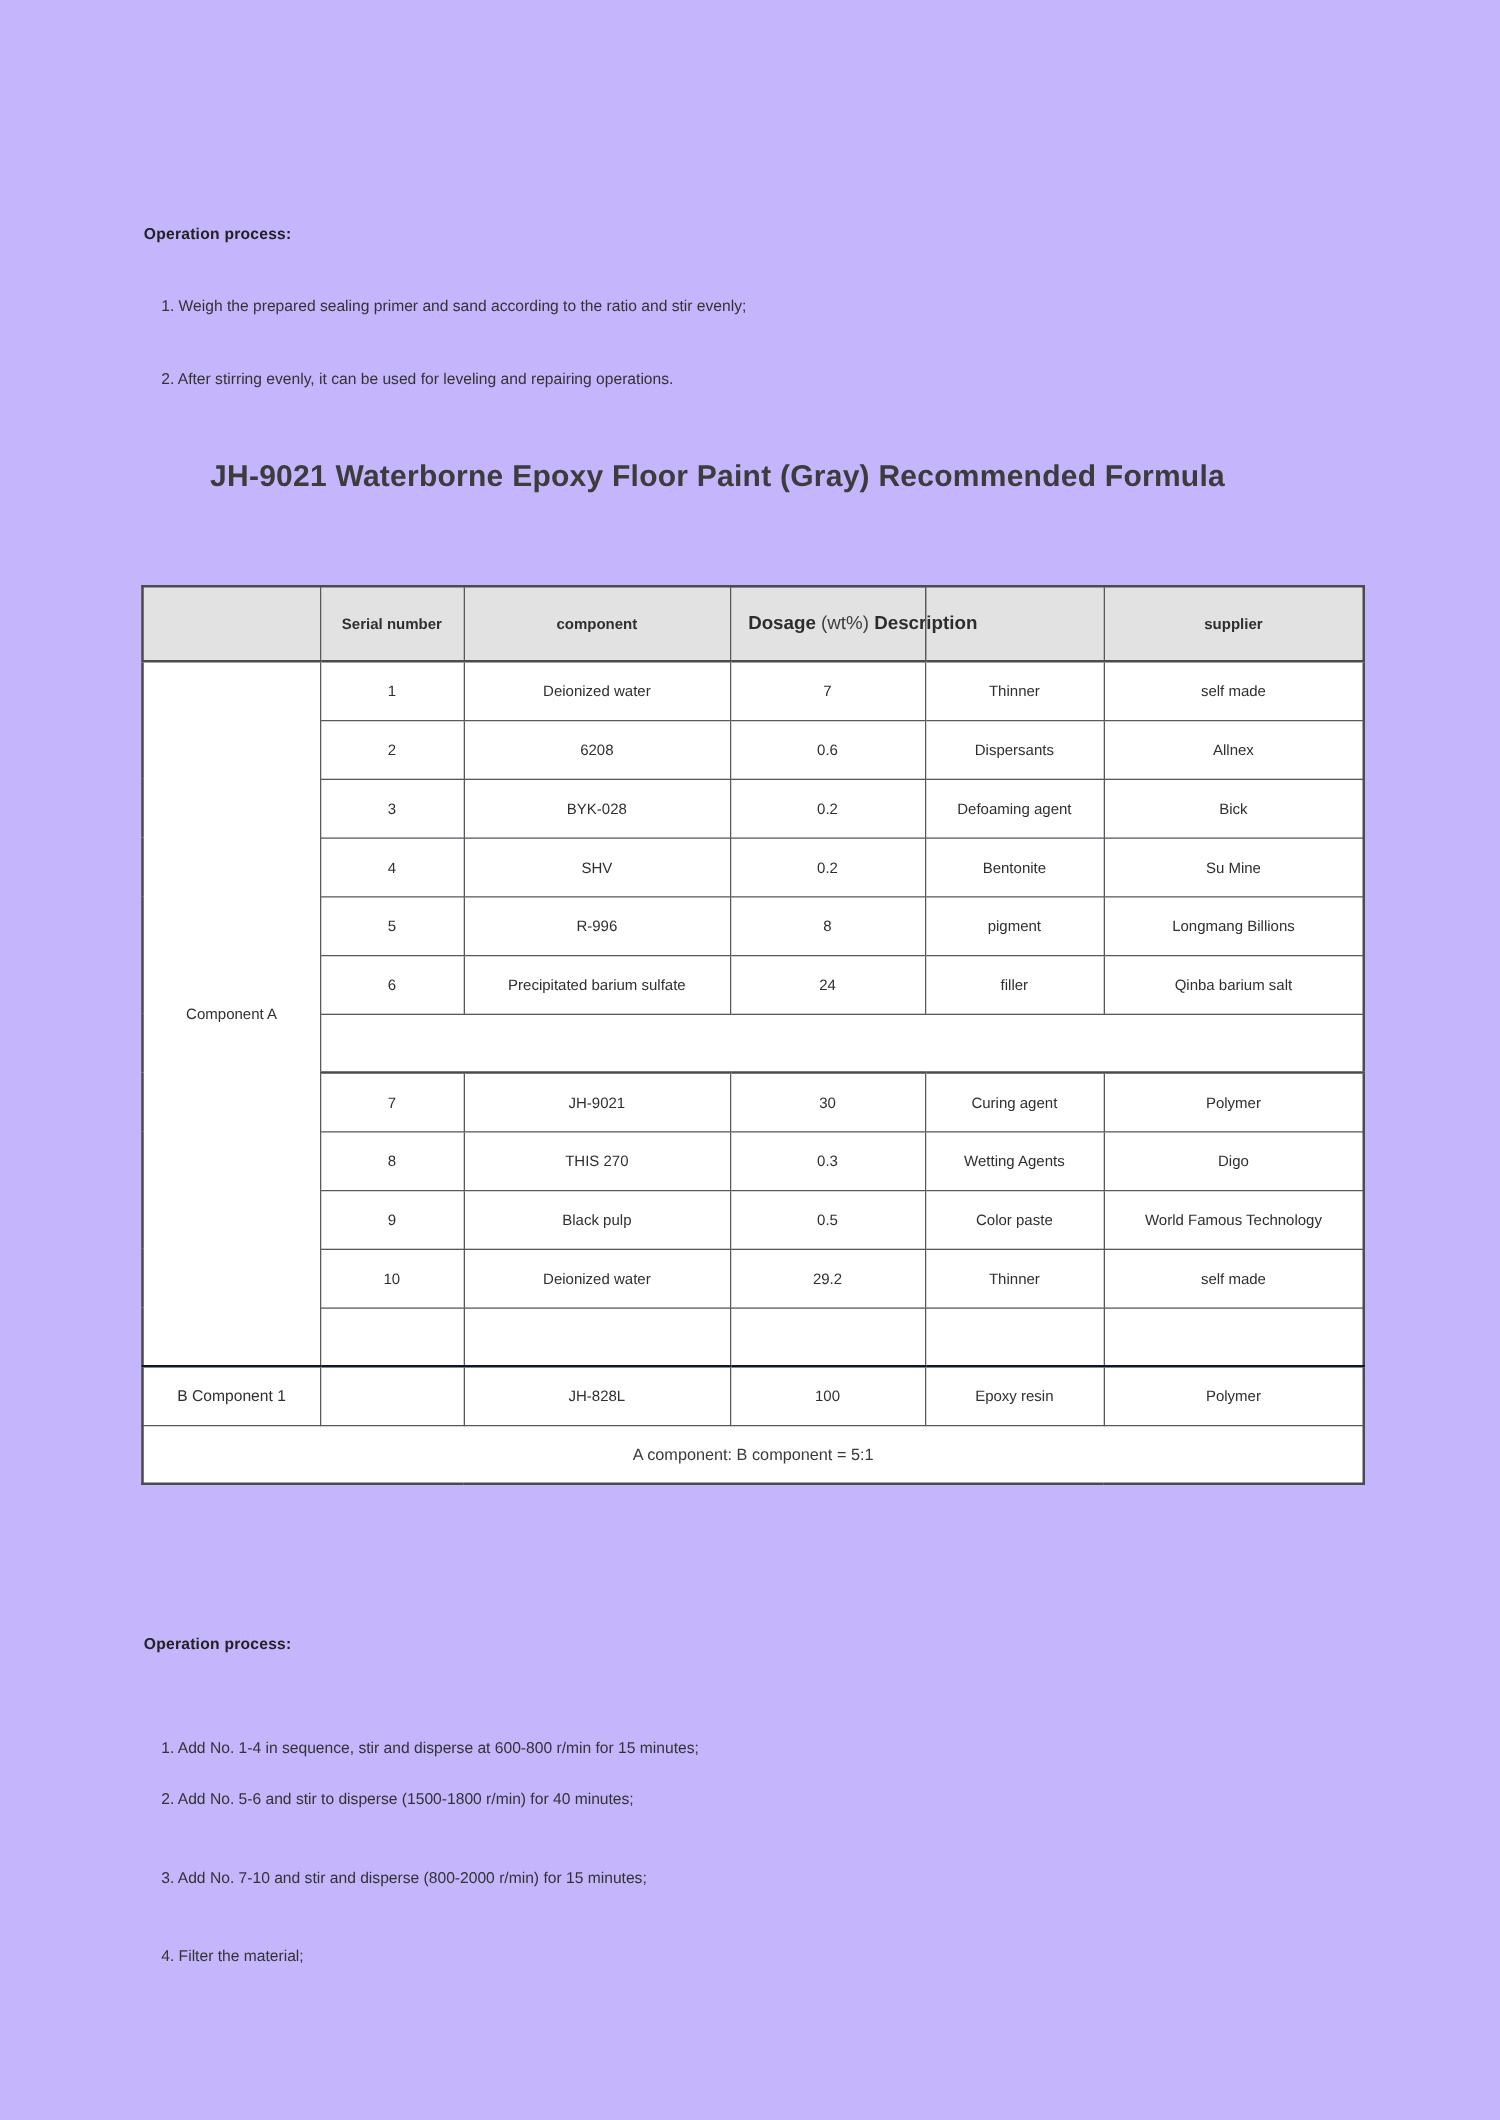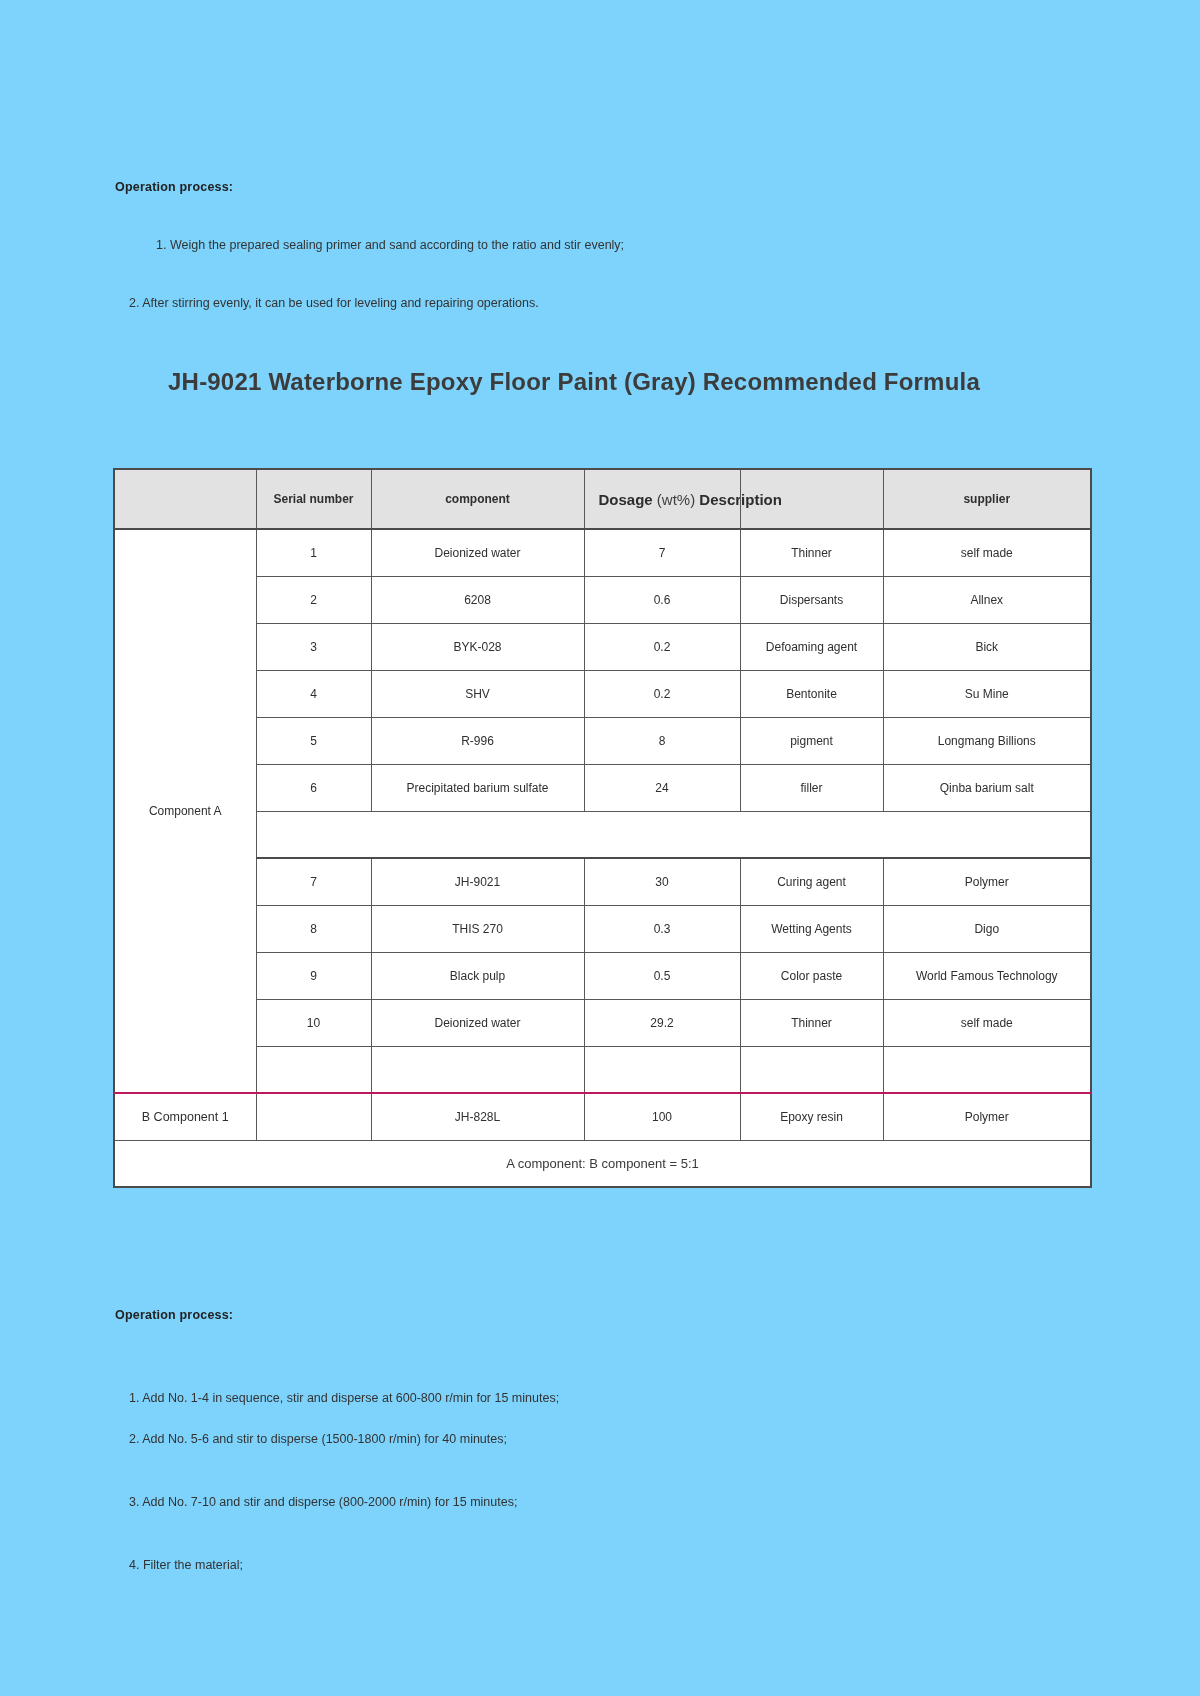--- a/index.html
+++ b/index.html
@@ -1,20 +1,20 @@
 <!DOCTYPE html>
 <html><head>
 <meta charset="utf-8">
 <style>
   html, body { margin: 0; padding: 0; background: #ffffff; }
   .page {
     position: relative;
     width: 1200px;
     height: 1696px;
-    background: #7dd3fc;
+    background: #c4b5fd;
     font-family: "Liberation Sans", sans-serif;
     color: #2f2f2f;
   }
   .abs { position: absolute; }
   .op-heading {
     font-size: 12.5px;
     font-weight: bold;
     color: #222222;
     letter-spacing: 0.2px;
   }
@@ -77,33 +77,33 @@
     bottom: -1px;
     width: 1px;
     background: #585858;
     z-index: 3;
   }
   td.sm { font-size: 10px; }
   td.xs { font-size: 8px; }
   td.group-cell { font-size: 12px; color: #2f2f2f; }
   tr.thick-top td { border-top: 2px solid #4b4b4b; }
   tr.b-row { height: 60px; }
-  tr.b-row td { border-top: 2px solid #be185d; }
+  tr.b-row td { border-top: 2px solid #0f172a; }
   tr.b-row td.b-label { font-size: 12.5px; }
   tr.ratio-row { height: 66px; padding-left: 23px; }
   tr.ratio-row td { font-size: 13px; color: #3a3a3a; }
 </style>
 </head>
 <body>
 
 <div class="page">
 
   <div class="abs op-heading" style="left:115px; top:180px;">Operation process:</div>
 
-  <div class="abs op-item" style="left:129px; top:238px;margin-left:27px;">1. Weigh the prepared sealing primer and sand according to the ratio and stir evenly;</div>
+  <div class="abs op-item" style="left:129px; top:238px;">1. Weigh the prepared sealing primer and sand according to the ratio and stir evenly;</div>
 
   <div class="abs op-item" style="left:129px; top:296px;">2. After stirring evenly, it can be used for leveling and repairing operations.</div>
 
   <div class="abs title-wrap">
     <span class="title">JH-9021 Waterborne Epoxy Floor Paint (Gray) Recommended Formula</span>
   </div>
 
   <table class="formula">
     <colgroup>
       <col style="width:142px">

